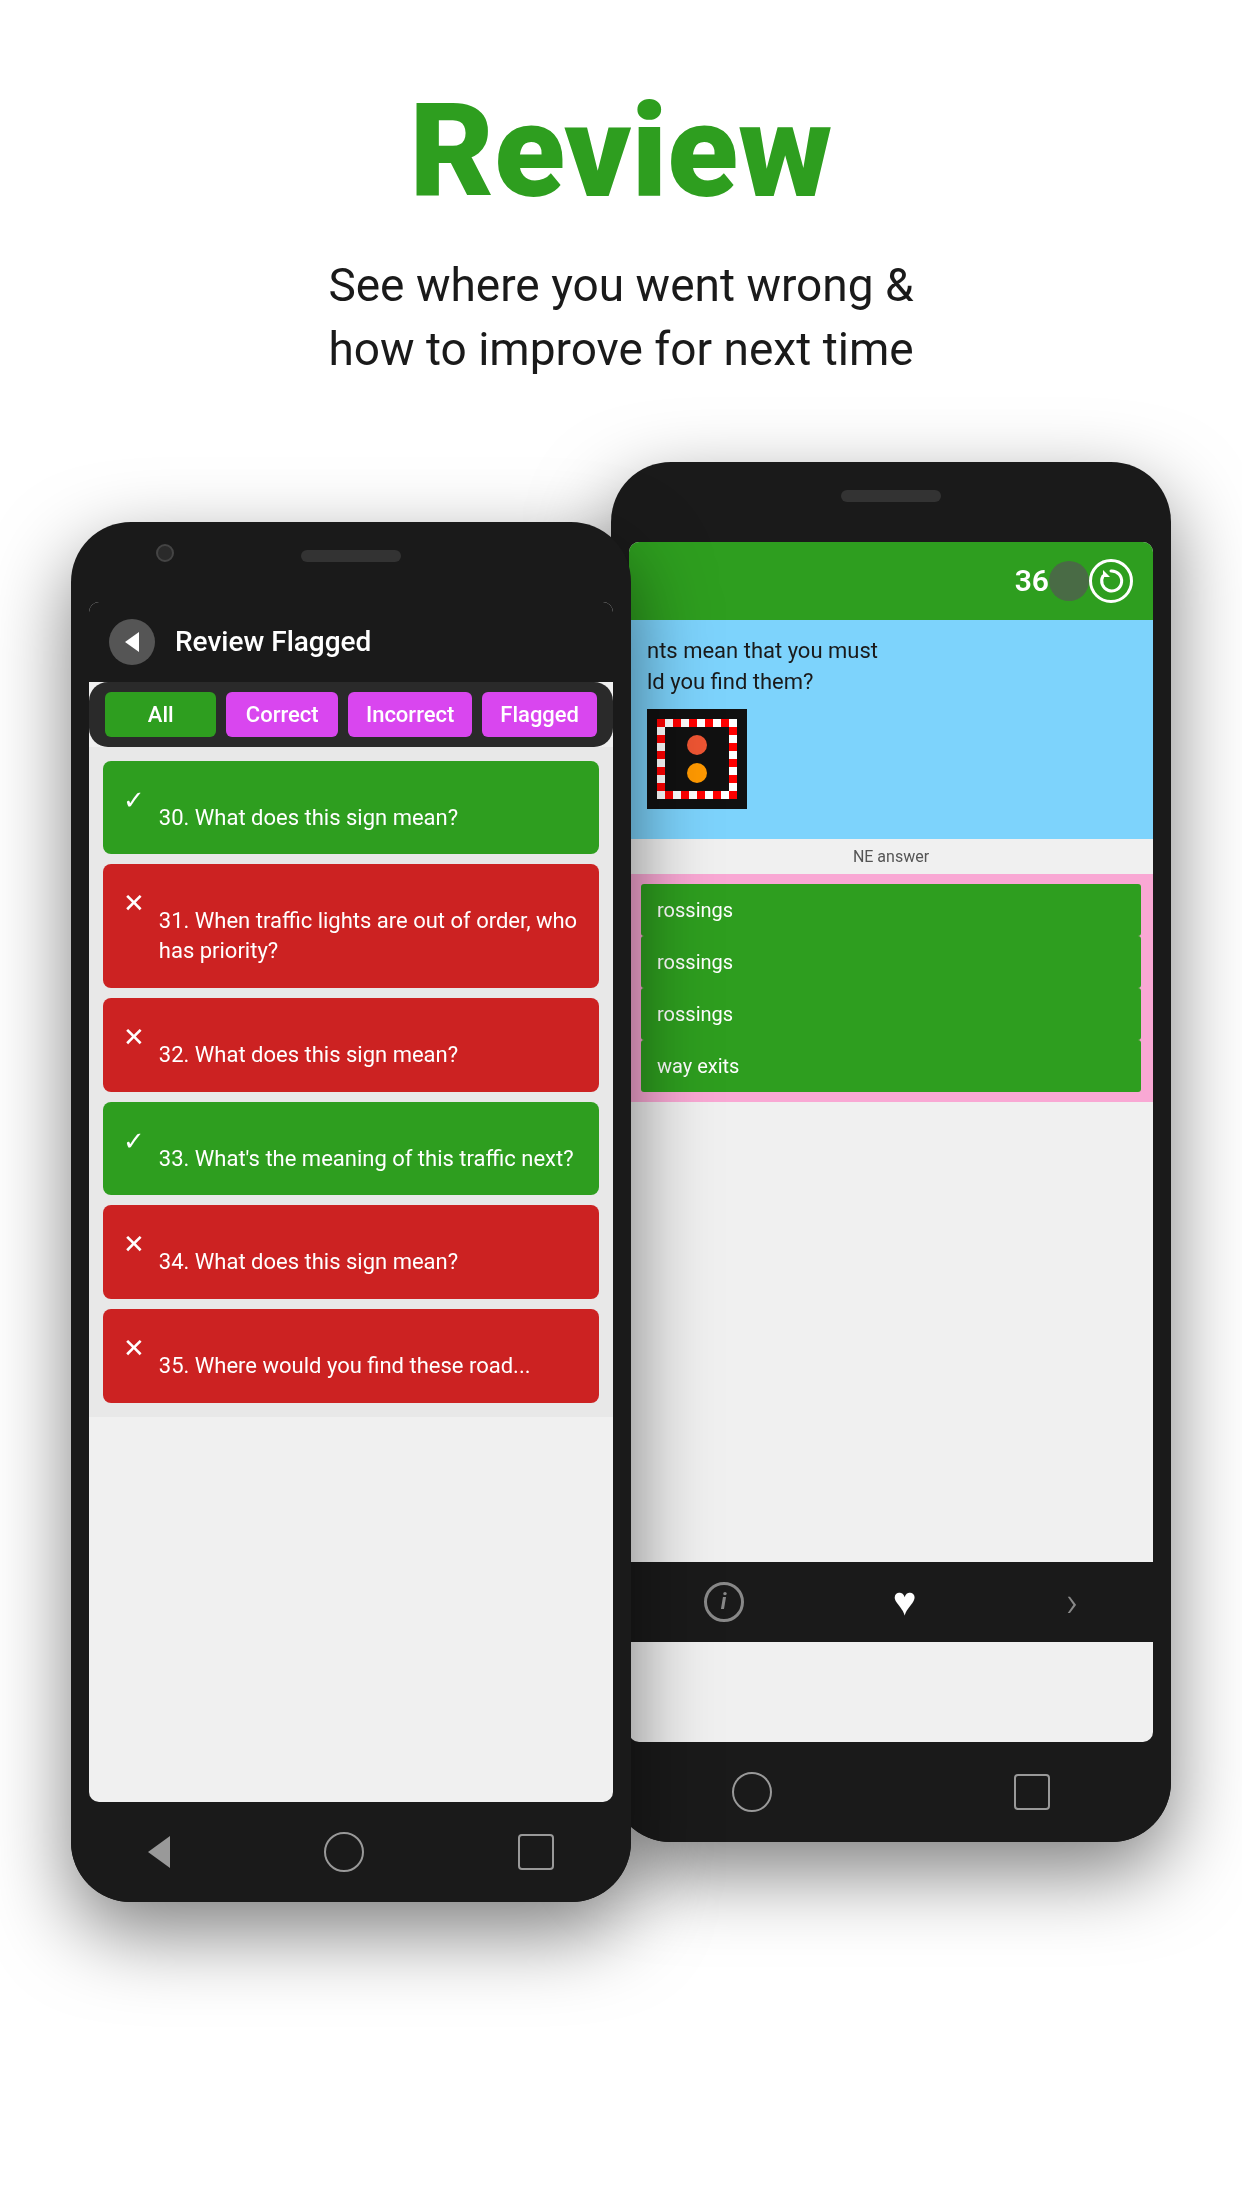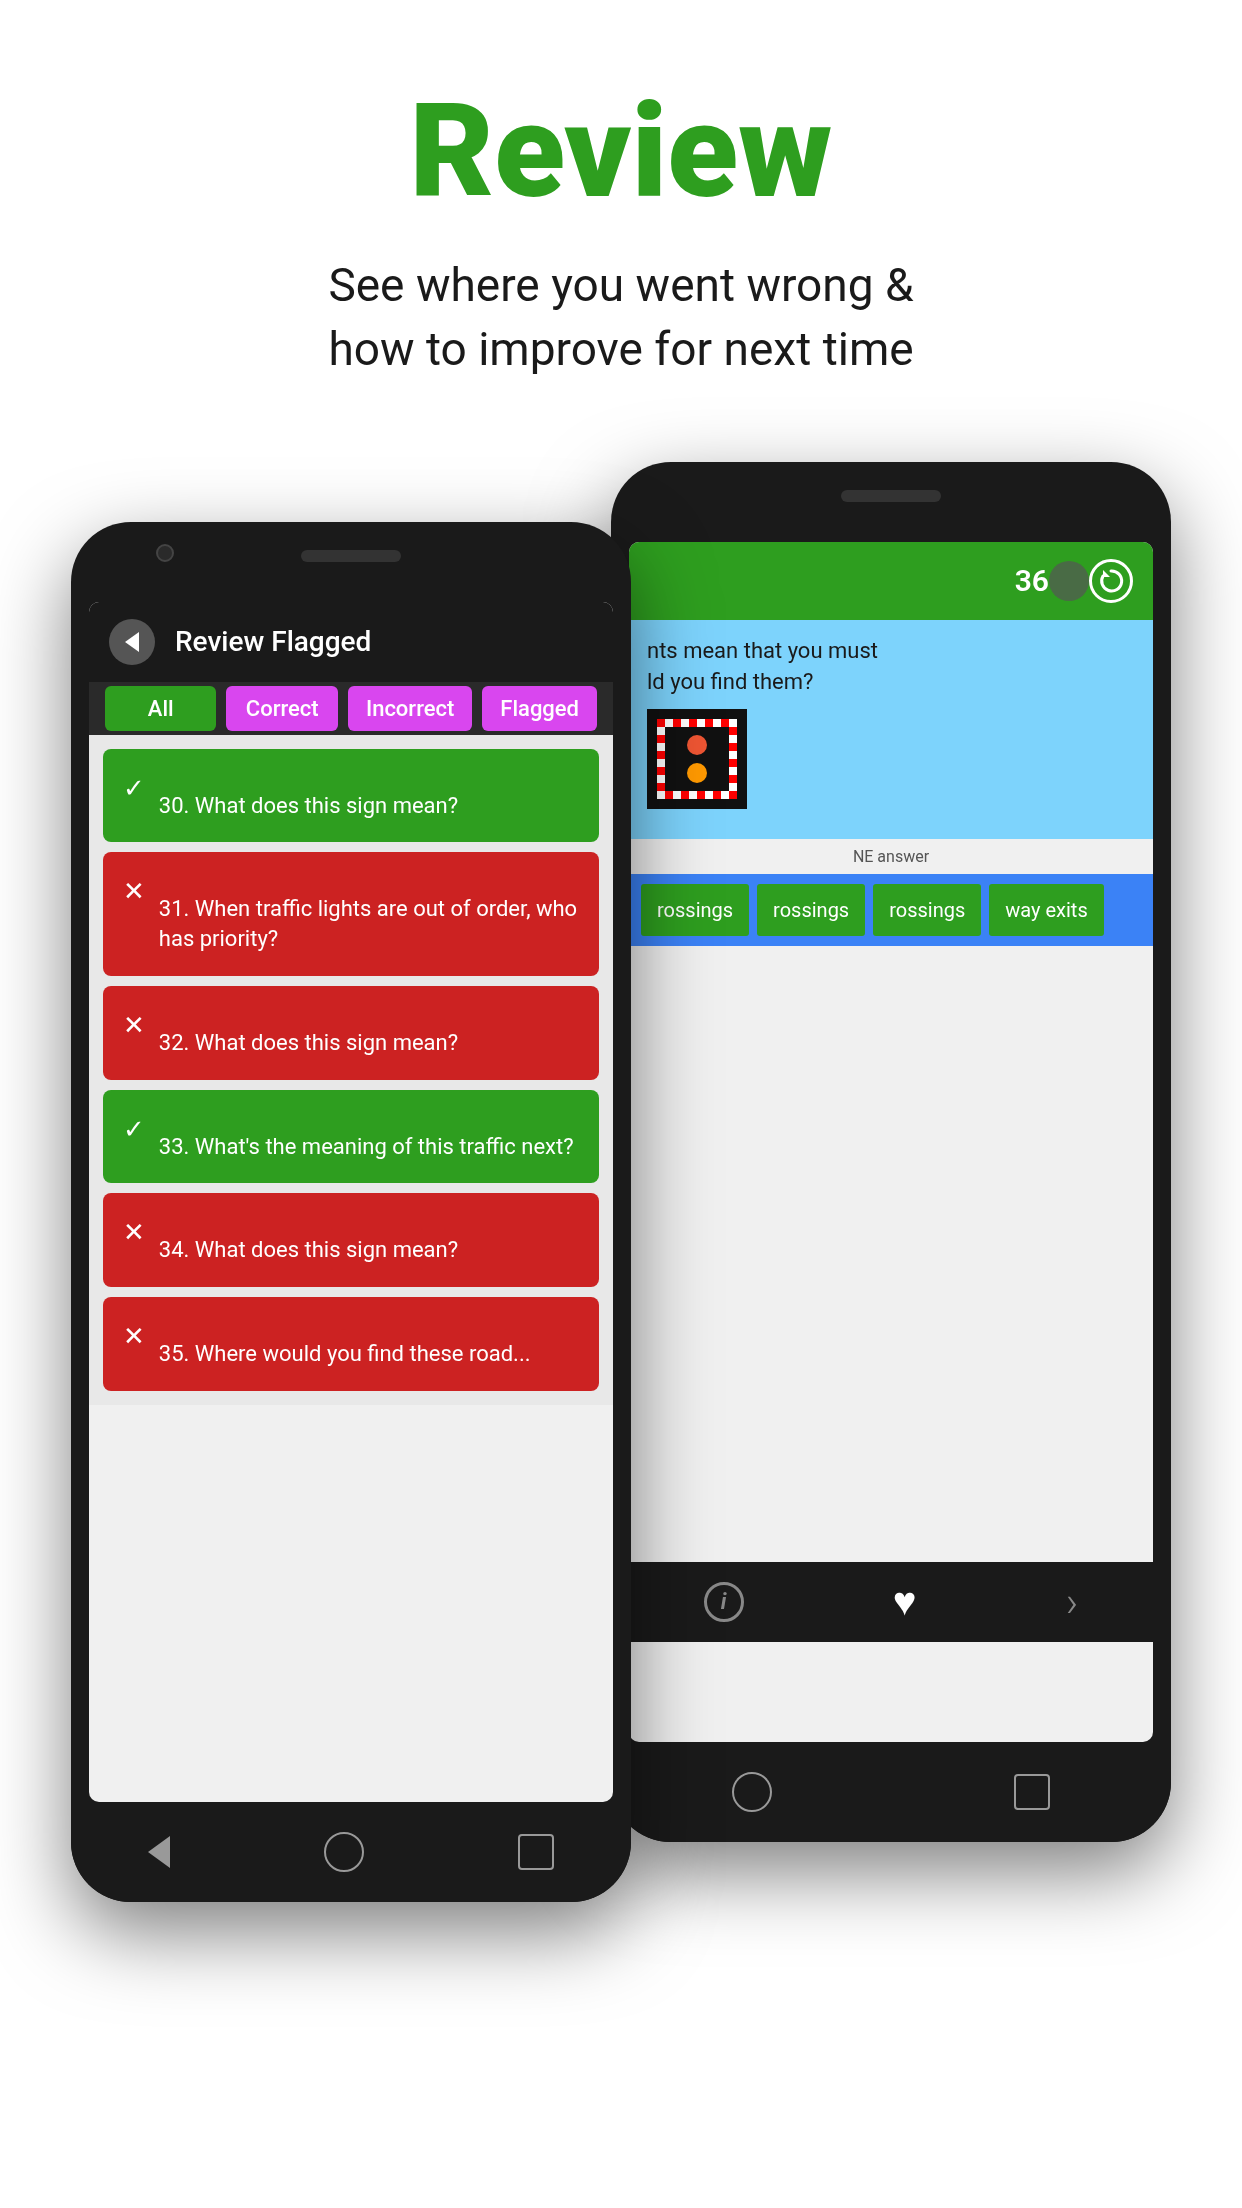--- a/index.html
+++ b/index.html
@@ -172,23 +172,24 @@
 
     .app-title {
       color: white;
       font-size: 28px;
       font-weight: 500;
     }
 
     
     .filter-tabs {
       background: #2a2a2a;
-      padding: 4px 16px;
+      padding: 10px 16px;
       display: flex;
       gap: 10px;
+      border-radius: 19px;
     }
 
     .filter-tab {
       padding: 10px 18px;
       border-radius: 6px;
       font-size: 22px;
       font-weight: 500;
       text-align: center;
       flex: 1;
     }
@@ -453,21 +454,21 @@
               <rect x="90" y="60" width="10" height="10" fill="white"></rect>
               <rect x="90" y="70" width="10" height="10" fill="red"></rect>
               <rect x="90" y="80" width="10" height="10" fill="white"></rect>
             </svg>
           </div>
         </div>
       </div>
 
       <div style="background:#f0f0f0; padding: 8px 18px; font-size:16px; color:#555;text-align:center;">NE answer</div>
 
-      <div style="padding: 10px 12px; background:#3b82f6; display:flex; flex-direction:row; gap:8px;">
+      <div style="padding: 10px 12px; background:#f9a8d4; display:flex; flex-direction:column; ">
         <div style="background:#2e9e1f; color:white; padding:14px 16px; font-size:20px; border-radius:3px;">rossings</div>
         <div style="background:#2e9e1f; color:white; padding:14px 16px; font-size:20px; border-radius:3px;">rossings</div>
         <div style="background:#2e9e1f; color:white; padding:14px 16px; font-size:20px; border-radius:3px;">rossings</div>
         <div style="background:#2e9e1f; color:white; padding:14px 16px; font-size:20px; border-radius:3px;">way exits</div>
       </div>
 
       <div style="position:absolute; bottom:100px; left:0; right:0; height:80px; background:#1a1a1a; display:flex; align-items:center; justify-content:space-around;">
         <div style="width:40px;height:40px;border:3px solid #888;border-radius:50%;display:flex;align-items:center;justify-content:center;color:#888;font-size:22px;font-style:italic;font-weight:bold;">i</div>
         <div style="color:white; font-size:40px;">♥</div>
         <div style="color:#888; font-size:42px; font-weight:300; line-height:1;">›</div>

